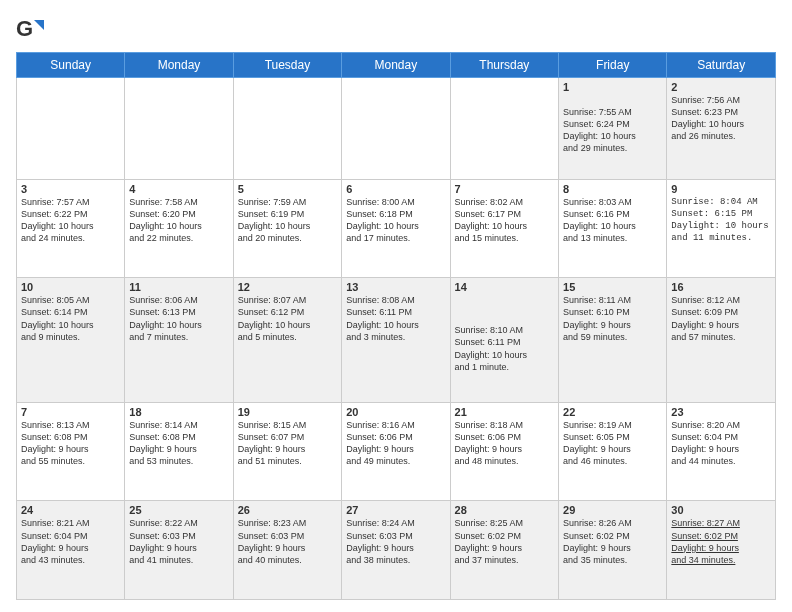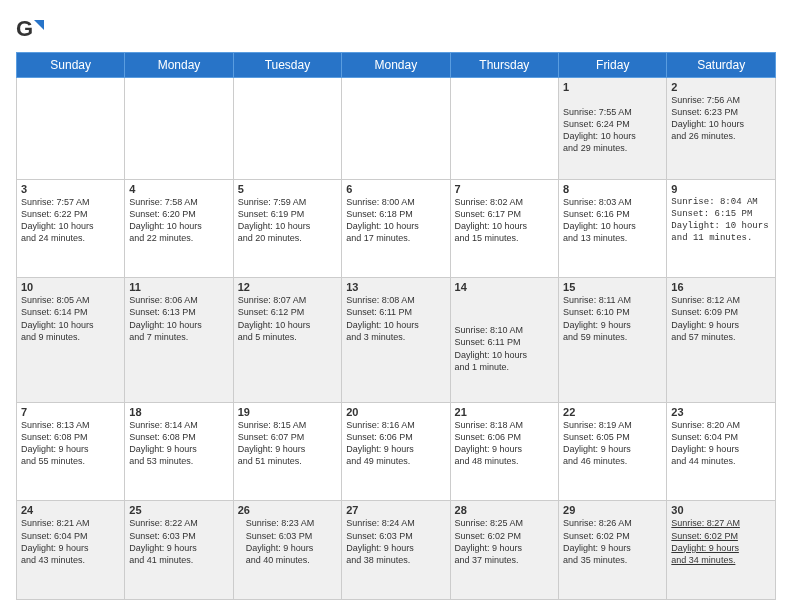--- a/index.html
+++ b/index.html
@@ -317,21 +317,21 @@
           </td>
           <td class="shaded">
             <span class="day-num">25</span>
             <div class="day-info" style="white-space: pre-line;">Sunrise: 8:22 AM
 Sunset: 6:03 PM
 Daylight: 9 hours
 and 41 minutes.</div>
           </td>
           <td class="shaded">
             <span class="day-num">26</span>
-            <div class="day-info" style="white-space: pre-line; margin-left: 8px;">Sunrise: 8:23 AM
+            <div class="day-info" style="white-space: pre-line;">Sunrise: 8:23 AM
 Sunset: 6:03 PM
 Daylight: 9 hours
 and 40 minutes.</div>
           </td>
           <td class="shaded">
             <span class="day-num">27</span>
             <div class="day-info" style="white-space: pre-line;">Sunrise: 8:24 AM
 Sunset: 6:03 PM
 Daylight: 9 hours
 and 38 minutes.</div>

